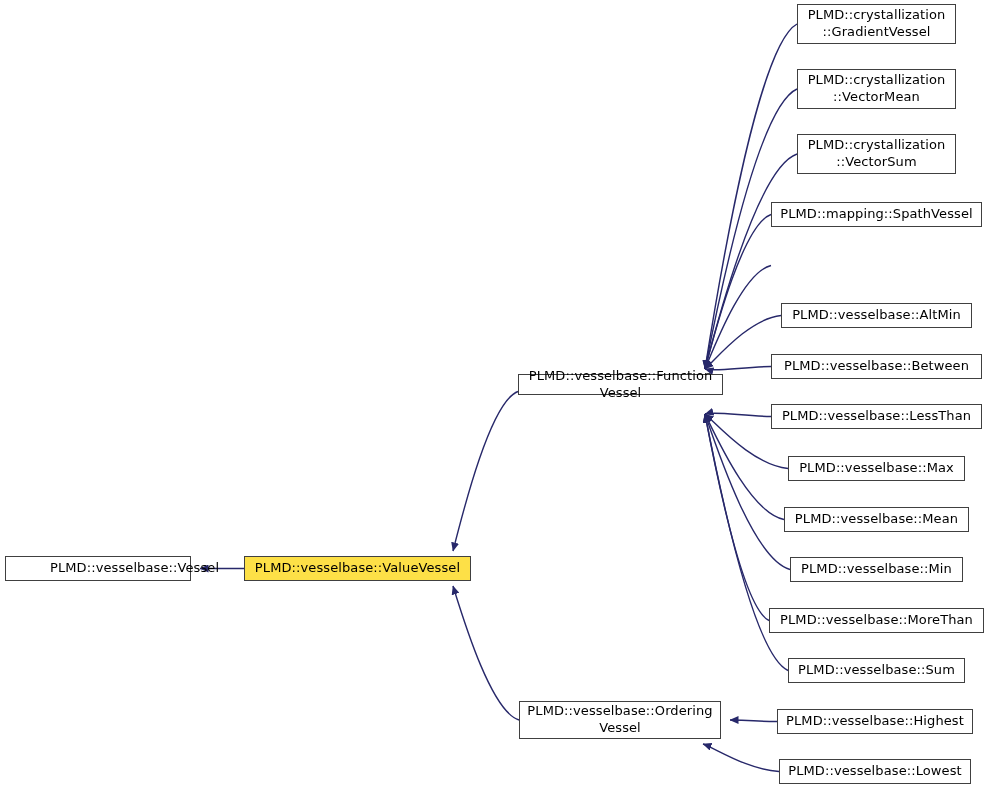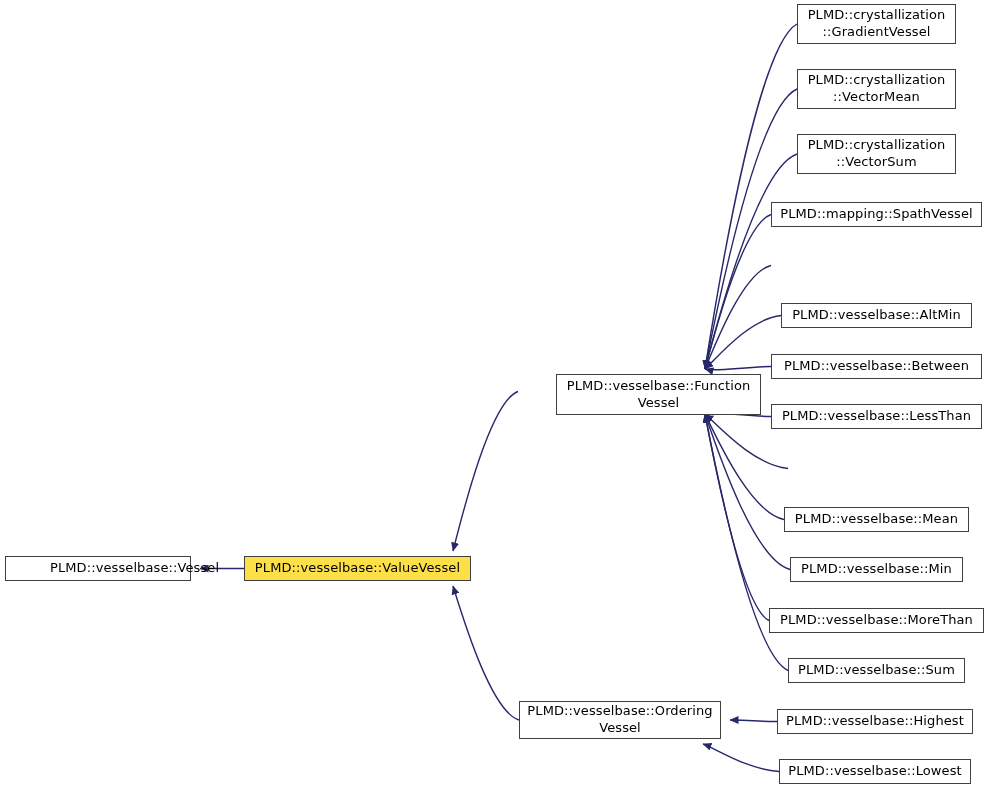--- a/index.html
+++ b/index.html
@@ -69,33 +69,34 @@
       <path d="M784,519.5 C750.82,512.87 717.64,439.94 705,414" fill="none" stroke="#27286a" stroke-width="1.4" marker-end="url(#arrowhead)"></path>
       <path d="M790,569.5 C754.3,559.87 718.6,453.94 705,414" fill="none" stroke="#27286a" stroke-width="1.4" marker-end="url(#arrowhead)"></path>
       <path d="M769,620.5 C742.12,607.81 715.24,468.22 705,414" fill="none" stroke="#27286a" stroke-width="1.4" marker-end="url(#arrowhead)"></path>
       <path d="M788,670.5 C753.14,654.81 718.28,482.22 705,414" fill="none" stroke="#27286a" stroke-width="1.4" marker-end="url(#arrowhead)"></path>
       <path d="M777,721.5 C753.5,721.5 753.5,720 730,720" fill="none" stroke="#27286a" stroke-width="1.4" marker-end="url(#arrowhead)"></path>
       <path d="M779,771.5 C747.08,769.55 715.16,748.1 703,744" fill="none" stroke="#27286a" stroke-width="1.4" marker-end="url(#arrowhead)"></path>
     </svg>
 
 <div class="node" style="left: 5px; top: 556px; width: 186px; height: 25px; border-color: rgb(64, 64, 64); background: rgb(255, 255, 255); padding-left: 44px;"><span class="lbl">PLMD::vesselbase::Vessel</span></div>
     <div class="node highlight" style="left: 244px; top: 556px; width: 227px; height: 25px; border-color: rgb(64, 64, 64); background: #fde047;"><span class="lbl">PLMD::vesselbase::ValueVessel</span></div>
-    <div class="node" style="left: 518px; top: 374px; width: 205px; height: 41px; border-color: rgb(64, 64, 64); background: rgb(255, 255, 255); margin-left: 38px;"><span class="lbl">PLMD::vesselbase::Function
+    <div class="node" style="left: 518px; top: 374px; width: 205px; height: 21px; border-color: rgb(64, 64, 64); background: rgb(255, 255, 255);"><span class="lbl">PLMD::vesselbase::Function
 Vessel</span></div>
     <div class="node" style="left: 519px; top: 701px; width: 202px; height: 38px; border-color: rgb(64, 64, 64); background: rgb(255, 255, 255);"><span class="lbl">PLMD::vesselbase::Ordering
 Vessel</span></div>
     <div class="node" style="left: 797px; top: 4px; width: 159px; height: 40px; border-color: rgb(64, 64, 64); background: rgb(255, 255, 255);"><span class="lbl">PLMD::crystallization
 ::GradientVessel</span></div>
     <div class="node" style="left: 797px; top: 69px; width: 159px; height: 40px; border-color: rgb(64, 64, 64); background: rgb(255, 255, 255);"><span class="lbl">PLMD::crystallization
 ::VectorMean</span></div>
     <div class="node" style="left: 797px; top: 134px; width: 159px; height: 40px; border-color: rgb(64, 64, 64); background: rgb(255, 255, 255);"><span class="lbl">PLMD::crystallization
 ::VectorSum</span></div>
     <div class="node" style="left: 771px; top: 202px; width: 211px; height: 25px; border-color: rgb(64, 64, 64); background: rgb(255, 255, 255);"><span class="lbl">PLMD::mapping::SpathVessel</span></div>
     <div class="node" style="left: 781px; top: 303px; width: 191px; height: 25px; border-color: rgb(64, 64, 64); background: rgb(255, 255, 255);"><span class="lbl">PLMD::vesselbase::AltMin</span></div>
     <div class="node" style="left: 771px; top: 354px; width: 211px; height: 25px; border-color: rgb(64, 64, 64); background: rgb(255, 255, 255);"><span class="lbl">PLMD::vesselbase::Between</span></div>
     <div class="node" style="left: 771px; top: 404px; width: 211px; height: 25px; border-color: rgb(64, 64, 64); background: rgb(255, 255, 255);"><span class="lbl">PLMD::vesselbase::LessThan</span></div>
+    <div class="node" style="left: 788px; top: 456px; width: 177px; height: 25px; border-color: rgb(64, 64, 64); background: rgb(255, 255, 255);"><span class="lbl">PLMD::vesselbase::Max</span></div>
     <div class="node" style="left: 784px; top: 507px; width: 185px; height: 25px; border-color: rgb(64, 64, 64); background: rgb(255, 255, 255);"><span class="lbl">PLMD::vesselbase::Mean</span></div>
     <div class="node" style="left: 790px; top: 557px; width: 173px; height: 25px; border-color: rgb(64, 64, 64); background: rgb(255, 255, 255);"><span class="lbl">PLMD::vesselbase::Min</span></div>
     <div class="node" style="left: 769px; top: 608px; width: 215px; height: 25px; border-color: rgb(64, 64, 64); background: rgb(255, 255, 255);"><span class="lbl">PLMD::vesselbase::MoreThan</span></div>
     <div class="node" style="left: 788px; top: 658px; width: 177px; height: 25px; border-color: rgb(64, 64, 64); background: rgb(255, 255, 255);"><span class="lbl">PLMD::vesselbase::Sum</span></div>
     <div class="node" style="left: 777px; top: 709px; width: 196px; height: 25px; border-color: rgb(64, 64, 64); background: rgb(255, 255, 255);"><span class="lbl">PLMD::vesselbase::Highest</span></div>
     <div class="node" style="left: 779px; top: 759px; width: 192px; height: 25px; border-color: rgb(64, 64, 64); background: rgb(255, 255, 255);"><span class="lbl">PLMD::vesselbase::Lowest</span></div>
   </div>
 
 </body></html>

